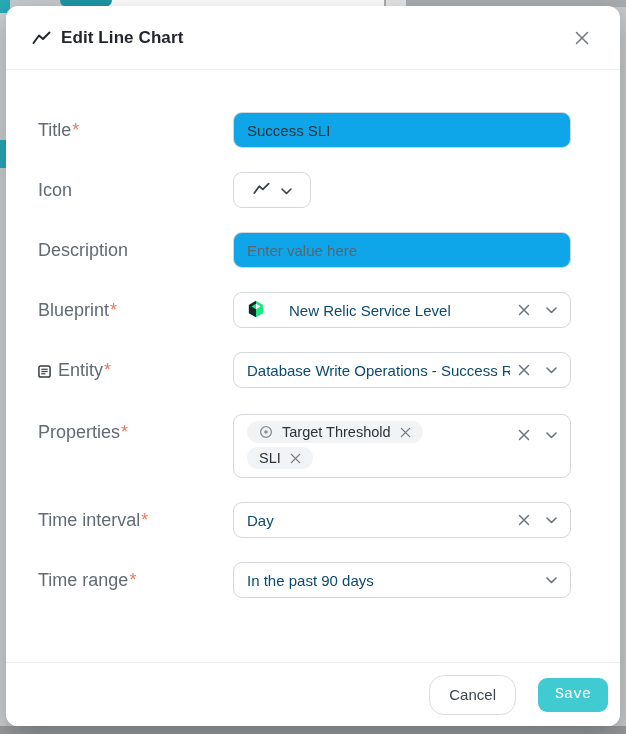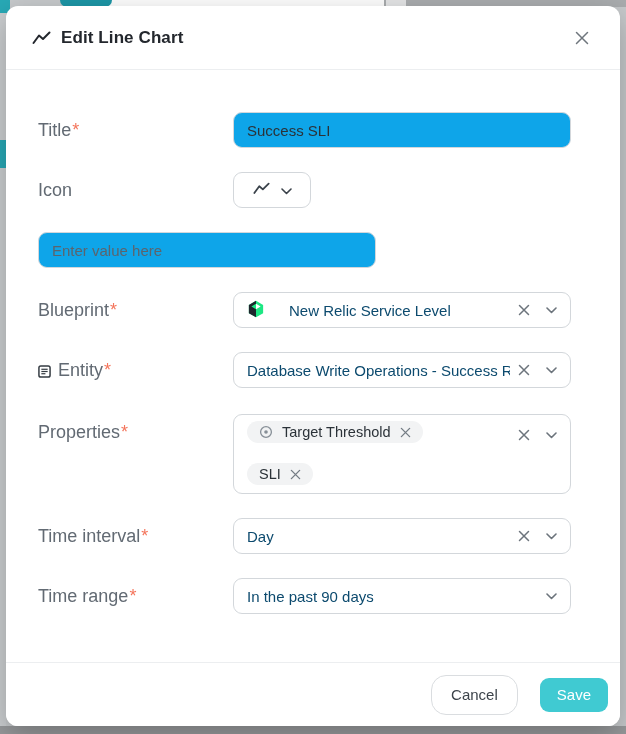--- a/index.html
+++ b/index.html
@@ -83,21 +83,21 @@
   .select-value {
     flex:1; font-size:15px; color:#0c4a6e;
     white-space:nowrap; overflow:hidden;
     display:flex; align-items:center; gap:24px;
   }
   .select-icons { display:flex; align-items:center; gap:16px; margin-left:8px; color:#6c747c; flex:none; }
   .sel-x, .sel-chev { display:flex; align-items:center; background:none; border:none; padding:0; cursor:pointer; color:#6c747c; }
 
   .multiselect { align-items:flex-start; padding:6px 13px 8px 13px; }
   .multiselect .select-icons { margin-top:8px; }
-  .chips { flex:1; display:flex; flex-direction:column; gap:20px; align-items:flex-start; overflow:hidden; }
+  .chips { flex:1; display:flex; flex-direction:column; gap:4px; align-items:flex-start; overflow:hidden; }
   .chip {
     display:inline-flex; align-items:center; gap:9px;
     background:#f2f3f4; border-radius:14px;
     padding:3px 12px; font-size:14.5px; color:#2b3238;
     white-space:nowrap;
   }
   .chip .chip-x { display:flex; align-items:center; background:none; border:none; padding:0; cursor:pointer; color:#757d85; }
   .chip .target-icon { display:flex; align-items:center; color:#878f97; }
 
   .modal-footer {
@@ -109,21 +109,21 @@
   .btn-cancel {
     height:40px; padding:0 19px;
     background:#fff; border:1px solid #dadde0; border-radius:15px;
     font-size:15px; color:#3d444b; cursor:pointer;
     font-family:"Liberation Sans", sans-serif;
   }
   .btn-save {
     height:34px; padding:0 17px;
     background:#40cad2; border:none; border-radius:9px;
     font-size:15px; color:#ffffff; cursor:pointer;
-    font-family:Liberation Sans, sans-serif;
+    font-family:Liberation Mono, monospace;
   }
 </style>
 </head>
 <body>
 
 <div class="bd bd-top-white"></div>
 <div class="bd bd-top-gray"></div>
 <div class="bd bd-top-lightseg"></div>
 <div class="bd bd-teal-left"></div>
 <div class="bd bd-teal-blob"></div>
@@ -172,20 +172,23 @@
           <span>
             <svg width="11" height="7" viewBox="0 0 11 7" fill="none">
               <polyline points="1,1 5.5,5.5 10,1" stroke="currentColor" stroke-width="1.6" stroke-linecap="round" stroke-linejoin="round"></polyline>
             </svg>
           </span>
         </button>
       </div>
     </div>
 
     <div class="row">
+      <div class="row-label">
+        <span>Description</span>
+      </div>
       <div class="control">
         <input class="text-input" type="text" placeholder="Enter value here" style="">
       </div>
     </div>
 
     <div class="row">
       <div class="row-label">
         <span>Blueprint</span><span class="req">*</span>
       </div>
       <div class="control">

